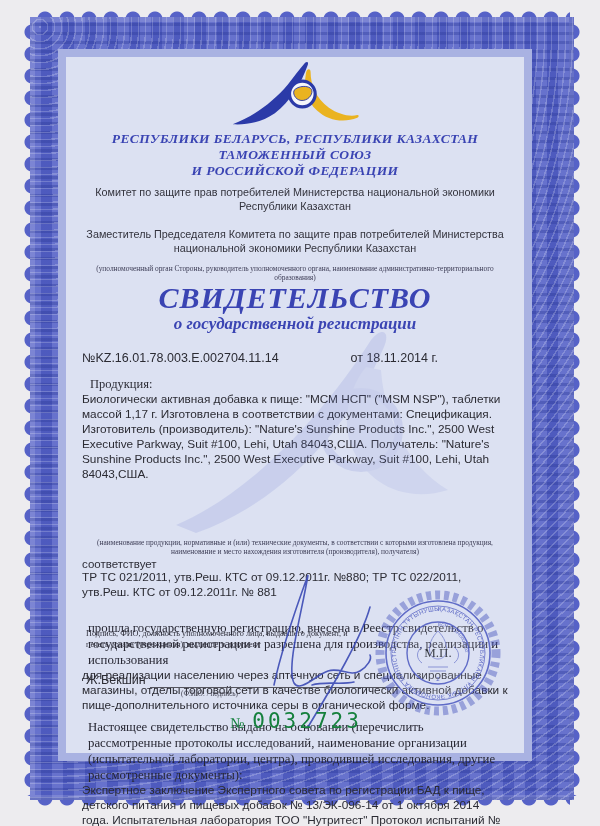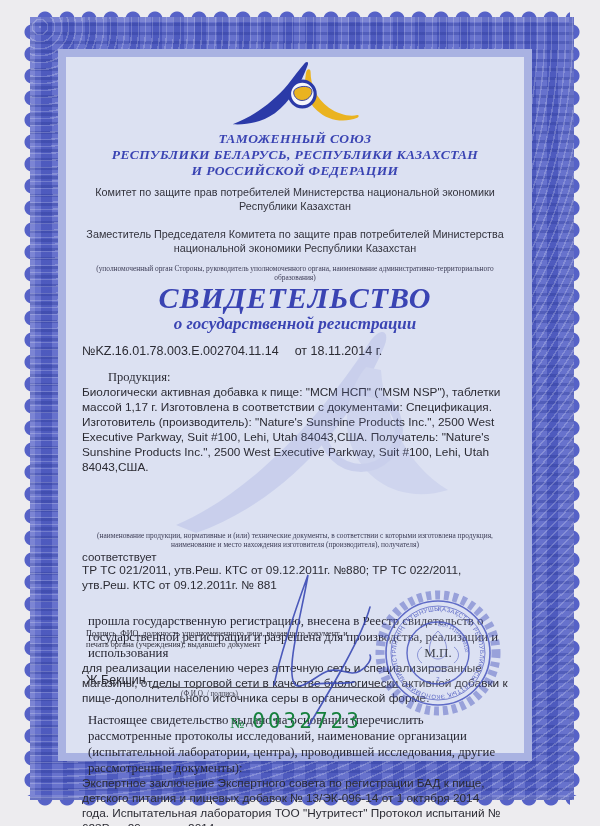--- a/index.html
+++ b/index.html
@@ -28,22 +28,22 @@
   .field{position:absolute;left:66px;top:57px;width:458px;height:696px;background:#dce1f2;
          box-shadow:0 0 0 8px #a9b2e2;box-sizing:border-box;padding:4px 16px 0 16px;color:#2e2e38;}
   .center{text-align:center;}
   .blue-head{color:#3a44b3;font-family:"Liberation Serif",serif;font-style:italic;font-weight:bold;}
   .hdr{font-size:13.5px;line-height:16px;letter-spacing:.4px;}
   .committee{font-size:10.8px;line-height:13.5px;color:#33333d;margin-top:7px;}
   .deputy{font-size:10.8px;line-height:13.5px;color:#33333d;margin-top:15px;}
   .tiny-note{font-family:"Liberation Serif",serif;font-size:7.4px;line-height:9px;color:#3c3c55;margin-top:9px;}
   .title-main{font-size:30px;line-height:32px;margin-top:0;letter-spacing:1px;}
   .title-sub{font-size:17px;line-height:19px;}
-  .num-row{display:flex;justify-content:flex-start;gap:16px;font-size:12.5px;margin-top:11px;padding-right:70px;color:#2b2b33;}
-  .prod-label{font-family:"Liberation Serif",serif;font-size:12.5px;margin-top:12px;padding-left:8px;margin-left:18px;}
+  .num-row{display:flex;justify-content:space-between;gap:26px;font-size:12.5px;margin-top:18px;padding-right:70px;color:#2b2b33;}
+  .prod-label{font-family:"Liberation Serif",serif;font-size:12.5px;margin-top:12px;padding-left:8px;}
   .body-sans{font-size:11.8px;line-height:15px;color:#2b2b33;}
   .body-serif{font-family:"Liberation Serif",serif;font-size:12.8px;line-height:16px;color:#272733;}
   .spacer-wm{height:56px;position:relative;}
   .compliance-intro{font-size:11.5px;margin-top:2px;}
   .mt8{margin-top:20px;} .mt12{margin-top:12px;}
   .indent{padding-left:6px;padding-right:2px;}
   
   .bottom-zone{position:absolute;left:16px;right:14px;bottom:0;height:150px;}
   .sig-note{font-family:"Liberation Serif",serif;font-size:8.2px;line-height:10.5px;color:#2e2e3a;width:265px;position:absolute;left:4px;top:26px;}
   .sig-name{position:absolute;left:4px;top:70px;font-size:12.5px;color:#2b2b33;}
@@ -76,22 +76,22 @@
 
     <div class="center">
       <svg width="150" height="66" viewBox="0 0 160 72">
         <path d="M12,69 C34,61 56,45 72,26 C79,17 85,9 91,2 C93,0 95,1 94,4 C87,24 75,44 58,57 C44,67 26,70 12,69 Z" fill="#2b3aa8"></path>
         <path d="M97,12 C97,26 103,41 117,51 C127,58 139,61 148,59 C150,59 150,61 148,62 C133,68 116,65 104,54 C93,44 89,28 92,13 C93,8 97,8 97,12 Z" fill="#eab320"></path>
         <circle cx="88" cy="36" r="14" fill="#f5f6fb" stroke="#2b3aa8" stroke-width="3.5"></circle>
         <path d="M79,32 C83,27 95,26 98,31 C100,35 96,42 89,43 C82,44 77,37 79,32 Z" fill="#eab320" stroke="#2b3aa8" stroke-width="1"></path>
       </svg>
     </div>
 
+    <div class="hdr blue-head center">РЕСПУБЛИКИ БЕЛАРУСЬ, РЕСПУБЛИКИ КАЗАХСТАН</div>
     <div class="hdr blue-head center">ТАМОЖЕННЫЙ СОЮЗ</div>
-    <div class="hdr blue-head center">РЕСПУБЛИКИ БЕЛАРУСЬ, РЕСПУБЛИКИ КАЗАХСТАН</div>
     <div class="hdr blue-head center">И РОССИЙСКОЙ ФЕДЕРАЦИИ</div>
 
     <div class="committee center">Комитет по защите прав потребителей Министерства национальной экономики Республики Казахстан</div>
     <div class="deputy center">Заместитель Председателя Комитета по защите прав потребителей Министерства национальной экономики Республики Казахстан</div>
     <div class="tiny-note center">(уполномоченный орган Стороны, руководитель уполномоченного органа, наименование административно-территориального образования)</div>
 
     <div class="title-main blue-head center">СВИДЕТЕЛЬСТВО</div>
     <div class="title-sub blue-head center">о государственной регистрации</div>
 
     <div class="num-row">

